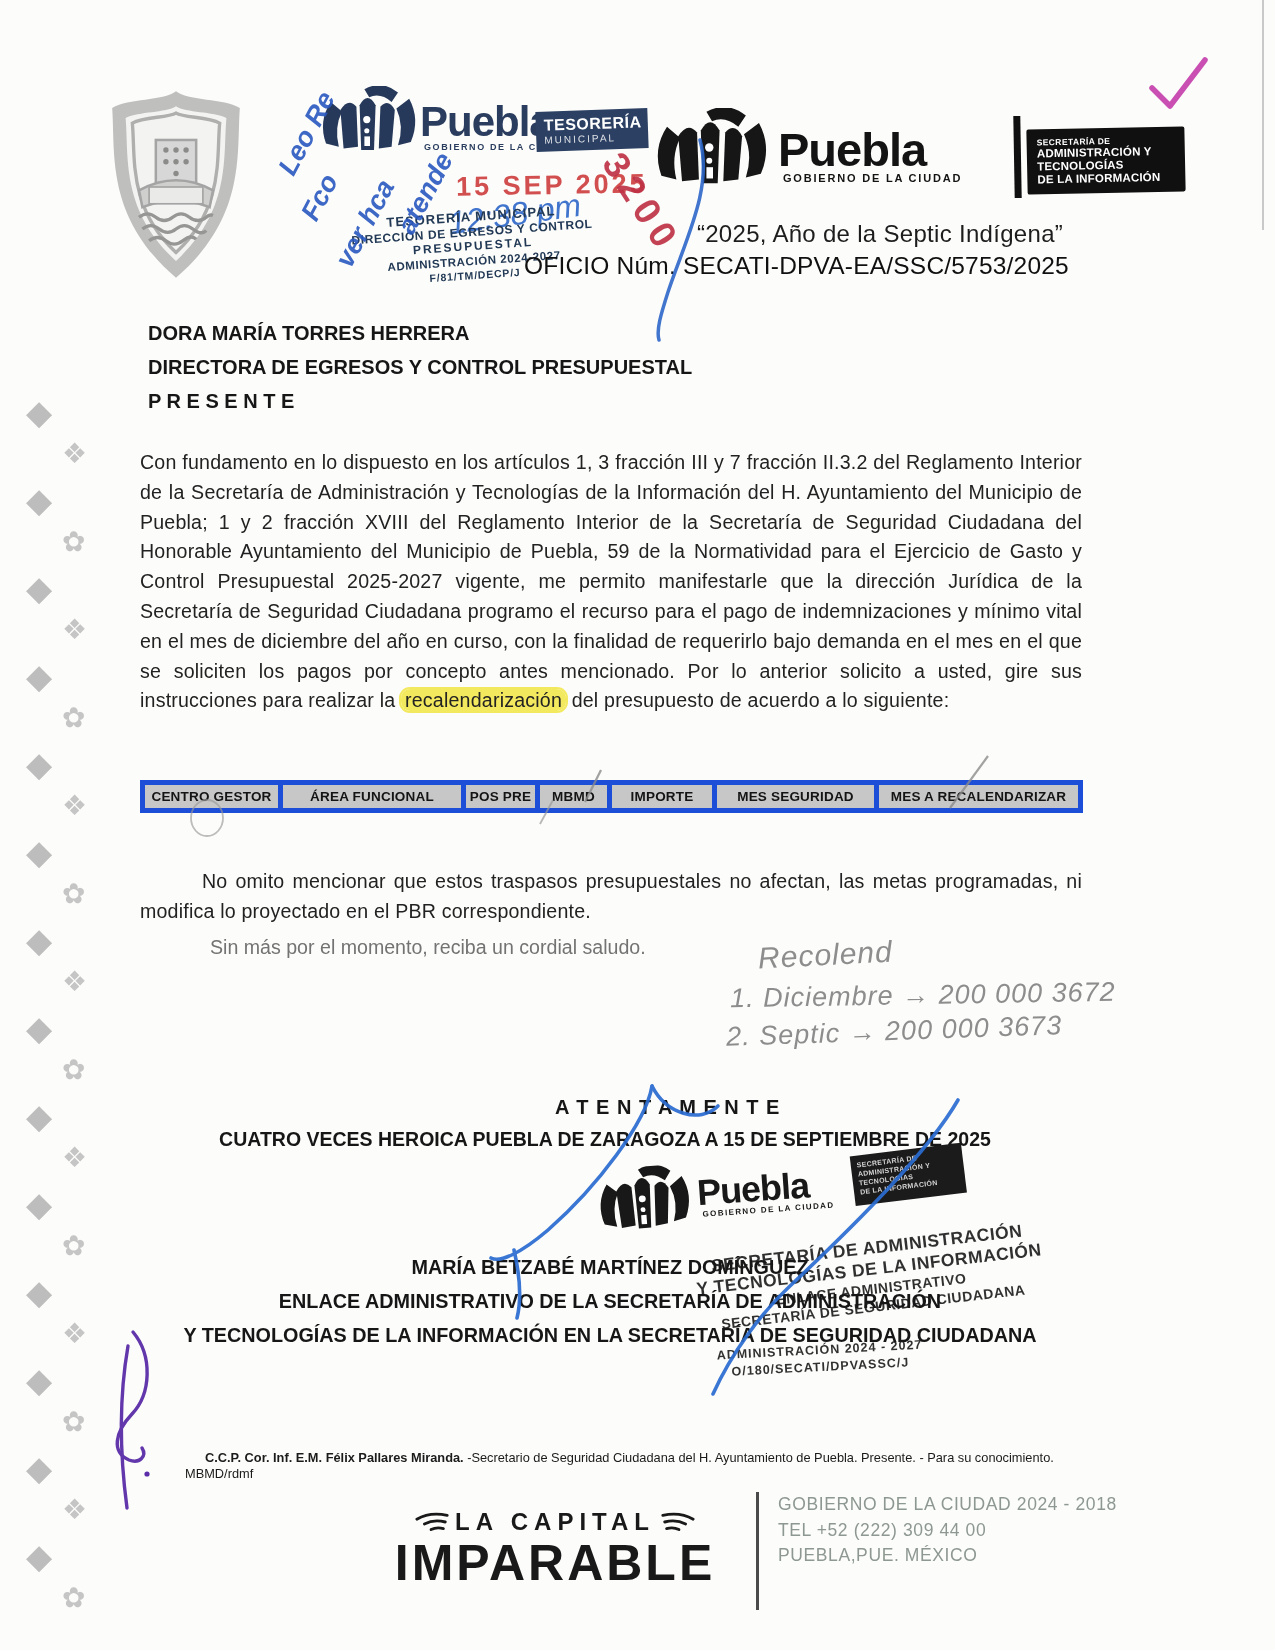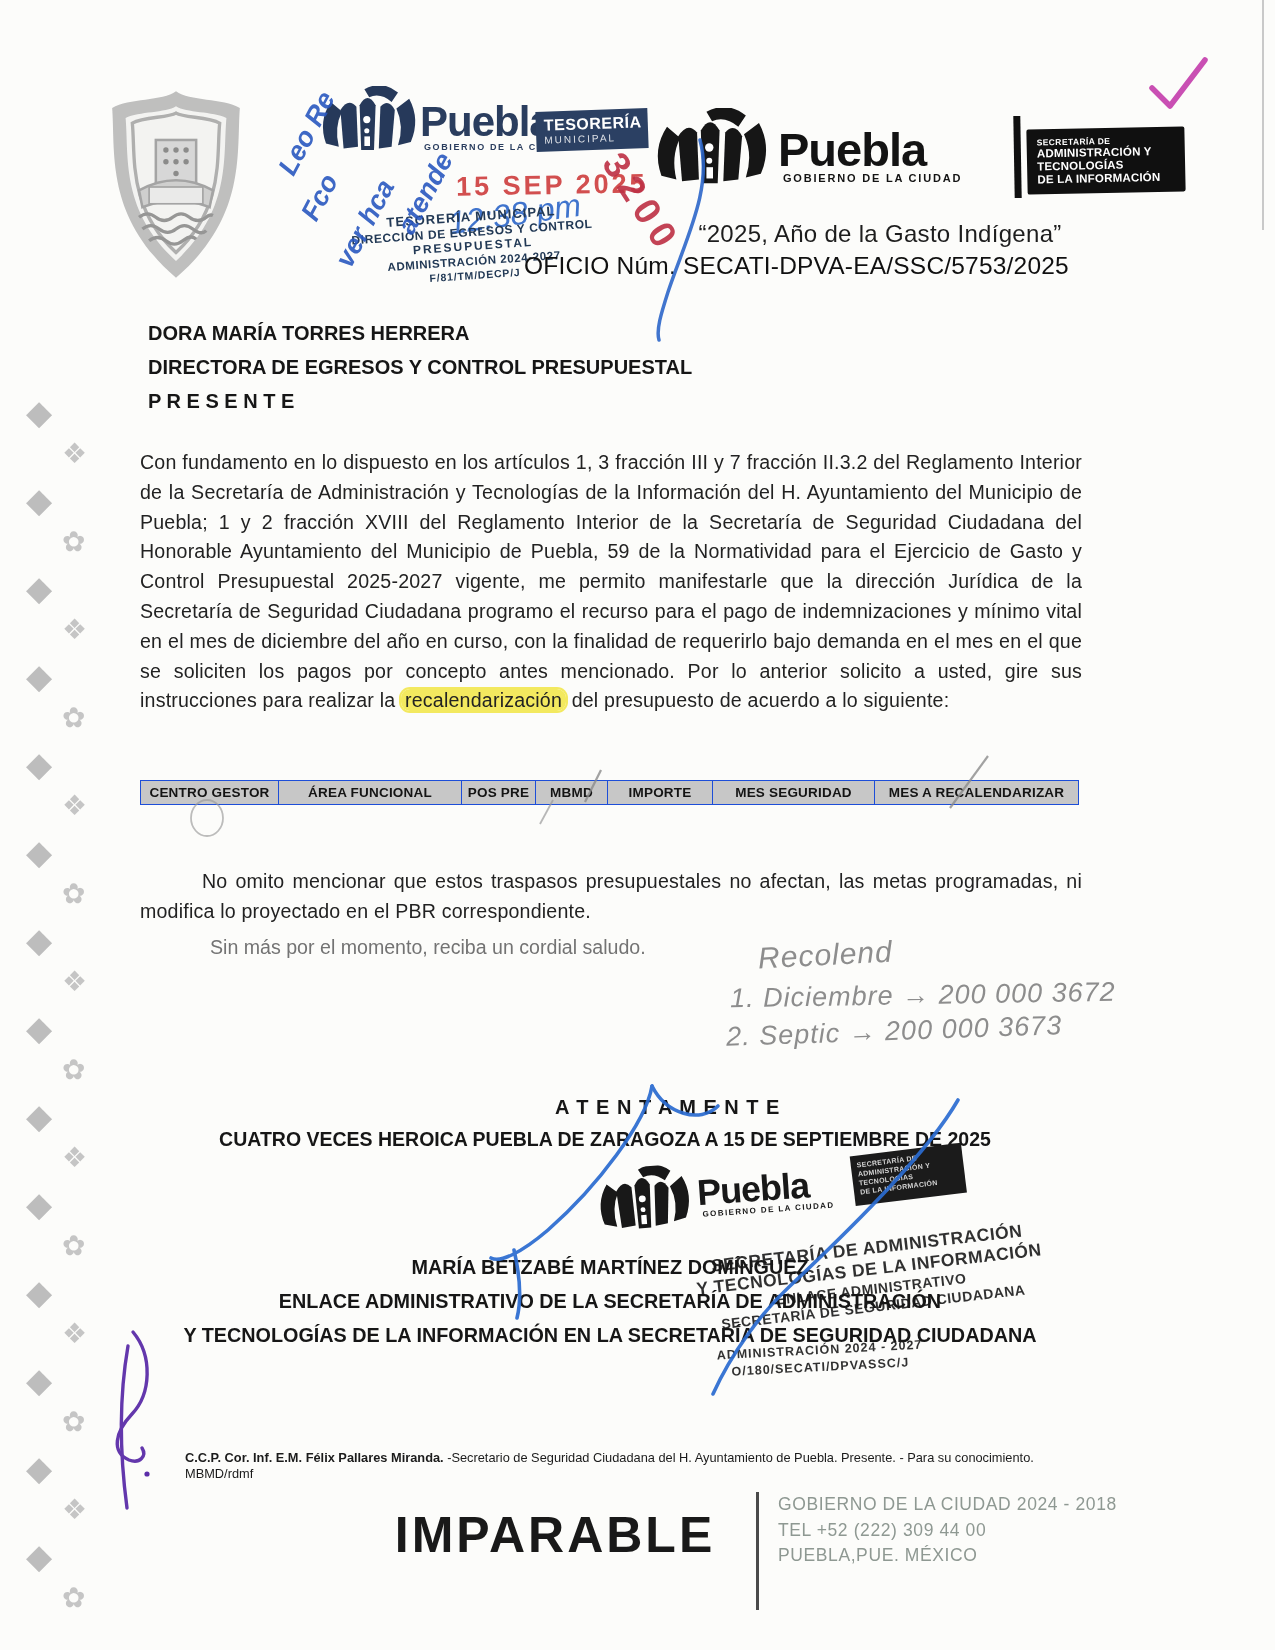--- a/index.html
+++ b/index.html
@@ -55,21 +55,21 @@
 
   
   .body-p1 { left:140px; top:448px; width:942px; font-size:19.6px; line-height:29.8px; text-align:justify; color:#222; letter-spacing:.2px; }
   .hl { background:#f3e95f; border-radius:9px; padding:0 4px; box-shadow:0 0 0 2px #f3e95f; }
   .hl-cell { background:#f3ec6b; padding:0 3px; }
   .body-p2 { left:140px; top:866px; width:942px; font-size:19.6px; line-height:30px; text-align:justify; text-indent:62px; color:#222; letter-spacing:.2px; }
   .closing { left:210px; top:936px; font-size:19.6px; color:#737373; }
 
   
   table.sched { position:absolute; left:140px; top:780px; width:938px; border-collapse:collapse; table-layout:fixed; }
-  table.sched th { background:#c7c7c7; border:1px solid #1d4ed8; font-size:13.5px; font-weight:bold; padding:4px 2px; color:#141414; letter-spacing:.2px; }
+  table.sched th { background:#c7c7c7; border:5px solid #1d4ed8; font-size:13.5px; font-weight:bold; padding:4px 2px; color:#141414; letter-spacing:.2px; }
   table.sched td { background:#fff; border:2px solid #2a2a2a; font-size:17px; text-align:center; padding:3px 2px; color:#1a1a1a; }
 
   
   .pencil { position:absolute; color:#8d8d8d; font-style:italic; letter-spacing:1px; white-space:nowrap; }
   .pc0 { left:758px; top:938px; font-size:30px; transform:rotate(-3deg); }
   .pc1 { left:730px; top:980px; font-size:27px; transform:rotate(-1deg); }
   .pc2 { left:726px; top:1016px; font-size:27px; transform:rotate(-2deg); }
 
   .atent { left:555px; top:1096px; font-size:20px; font-weight:bold; letter-spacing:1px; color:#161616; }
   .date-line { left:205px; top:1128px; width:800px; text-align:center; font-size:19.5px; font-weight:bold; color:#161616; }
@@ -83,21 +83,21 @@
   .mid-box div { font-size:7px; font-weight:bold; line-height:9px; opacity:.8; letter-spacing:.3px; }
   .stamp-txt1 { left:630px; top:1238px; width:480px; text-align:center; transform:rotate(-6.5deg); color:rgba(25,25,25,.9); font-weight:bold; }
   .stamp-txt1 .s-big { font-size:17.5px; line-height:21px; letter-spacing:.5px; }
   .stamp-txt1 .s-med { font-size:14px; line-height:18px; letter-spacing:.5px; }
   .stamp-txt2 { left:660px; top:1342px; width:320px; text-align:center; transform:rotate(-3deg); color:rgba(30,30,30,.92); font-weight:bold; }
   .stamp-txt2 div { font-size:12.5px; line-height:17px; letter-spacing:1px; }
 
   .sig-name { left:110px; top:1250px; width:1000px; text-align:center; font-size:19.8px; font-weight:bold; color:#161616; line-height:34px; }
 
   .ccp { left:185px; top:1450px; font-size:12.8px; color:#1b1b1b; line-height:16px; }
-  .ccp b { font-weight:bold; }
+  .ccp b { font-weight:bold;margin-left:20px; }
 
   
   .foot-logo { left:390px; top:1508px; width:330px; text-align:center; color:#191919; }
   .fl-top { font-size:24px; font-weight:bold; letter-spacing:6px; display:inline-block; vertical-align:middle; }
   .fl-bottom { font-size:50px; font-weight:800; letter-spacing:3px; margin-top:-2px; }
   .wing { display:inline-block; width:38px; height:26px; vertical-align:middle; color:#191919; }
   .foot-divider { left:756px; top:1492px; width:2.5px; height:118px; background:#4a4a4a; }
   .foot-addr { left:778px; top:1492px; font-size:17.5px; line-height:25.5px; color:#8e9892; letter-spacing:.6px; }
 
   .overlay { position:absolute; left:0; top:0; width:1275px; height:1650px; pointer-events:none; z-index:40; }
@@ -207,21 +207,21 @@
     </svg>
   <div class="abs hdr-word">Puebla</div>
   <div class="abs hdr-word-sub">GOBIERNO DE LA CIUDAD</div>
   <div class="abs hdr-bar"></div>
   <div class="abs hdr-box">
     <div class="hb1">SECRETARÍA DE</div>
     <div class="hb2">ADMINISTRACIÓN Y TECNOLOGÍAS</div>
     <div class="hb3">DE LA INFORMACIÓN</div>
   </div>
 
-  <div class="abs slogan">“2025, Año de la Gasto Indígena”</div>
+  <div class="abs slogan">“2025, Año de la Septic Indígena”</div>
   <div class="abs oficio">OFICIO Núm. SECATI-DPVA-EA/SSC/5753/2025</div>
 
   <div class="abs addr">
     <div>DORA MARÍA TORRES HERRERA</div>
     <div>DIRECTORA DE EGRESOS Y CONTROL PRESUPUESTAL</div>
     <div>P R E S E N T E</div>
   </div>
 
   <div class="abs body-p1"><span>Con fundamento en lo dispuesto en los artículos 1, 3 fracción III y 7 fracción II.3.2 del Reglamento Interior de la Secretaría de Administración y Tecnologías de la Información del H. Ayuntamiento del Municipio de Puebla; 1 y 2 fracción XVIII del Reglamento Interior de la Secretaría de Seguridad Ciudadana del Honorable Ayuntamiento del Municipio de Puebla, 59  de la Normatividad para el Ejercicio de Gasto y Control Presupuestal 2025-2027 vigente, me permito manifestarle que la dirección Jurídica de la Secretaría de Seguridad Ciudadana programo el recurso para el pago de indemnizaciones y mínimo vital en el mes de diciembre del año en curso, con la finalidad de requerirlo bajo demanda en el mes en el que se soliciten los pagos por concepto antes mencionado. Por lo anterior solicito a usted, gire sus instrucciones para realizar la </span><span class="hl">recalendarización</span><span> del presupuesto de acuerdo a lo siguiente:</span></div>
 
@@ -286,20 +286,37 @@
     <div>ENLACE ADMINISTRATIVO DE LA SECRETARÍA DE ADMINISTRACIÓN</div>
     <div>Y TECNOLOGÍAS DE LA INFORMACIÓN EN LA SECRETARÍA DE SEGURIDAD CIUDADANA</div>
   </div>
 
   <div class="abs ccp">
     <div><b>C.C.P. Cor. Inf. E.M. Félix Pallares Miranda.</b><span> -Secretario de Seguridad Ciudadana del H. Ayuntamiento de Puebla. Presente. - Para su conocimiento.</span></div>
     <div>MBMD/rdmf</div>
   </div>
 
   <div class="abs foot-logo">
+    <div>
+      <svg class="wing" viewBox="0 0 40 26">
+          <g fill="none" stroke="#191919" stroke-width="3" stroke-linecap="round">
+            <path d="M36 6 Q18 2 4 10"></path>
+            <path d="M34 13 Q22 10 12 15"></path>
+            <path d="M32 20 Q25 18 19 21"></path>
+          </g>
+        </svg>
+      <span class="fl-top">LA CAPITAL</span>
+      <svg class="wing" viewBox="0 0 40 26">
+          <g fill="none" stroke="#191919" stroke-width="3" stroke-linecap="round">
+            <path d="M4 6 Q22 2 36 10"></path>
+            <path d="M6 13 Q18 10 28 15"></path>
+            <path d="M8 20 Q15 18 21 21"></path>
+          </g>
+        </svg>
+    </div>
     <div class="fl-bottom">IMPARABLE</div>
   </div>
   <div class="abs foot-divider"></div>
   <div class="abs foot-addr">
     <div>GOBIERNO DE LA CIUDAD 2024 - 2018</div>
     <div>TEL +52 (222) 309 44 00</div>
     <div>PUEBLA,PUE. MÉXICO</div>
   </div>
 
   <div class="abs scan-edge"></div>

